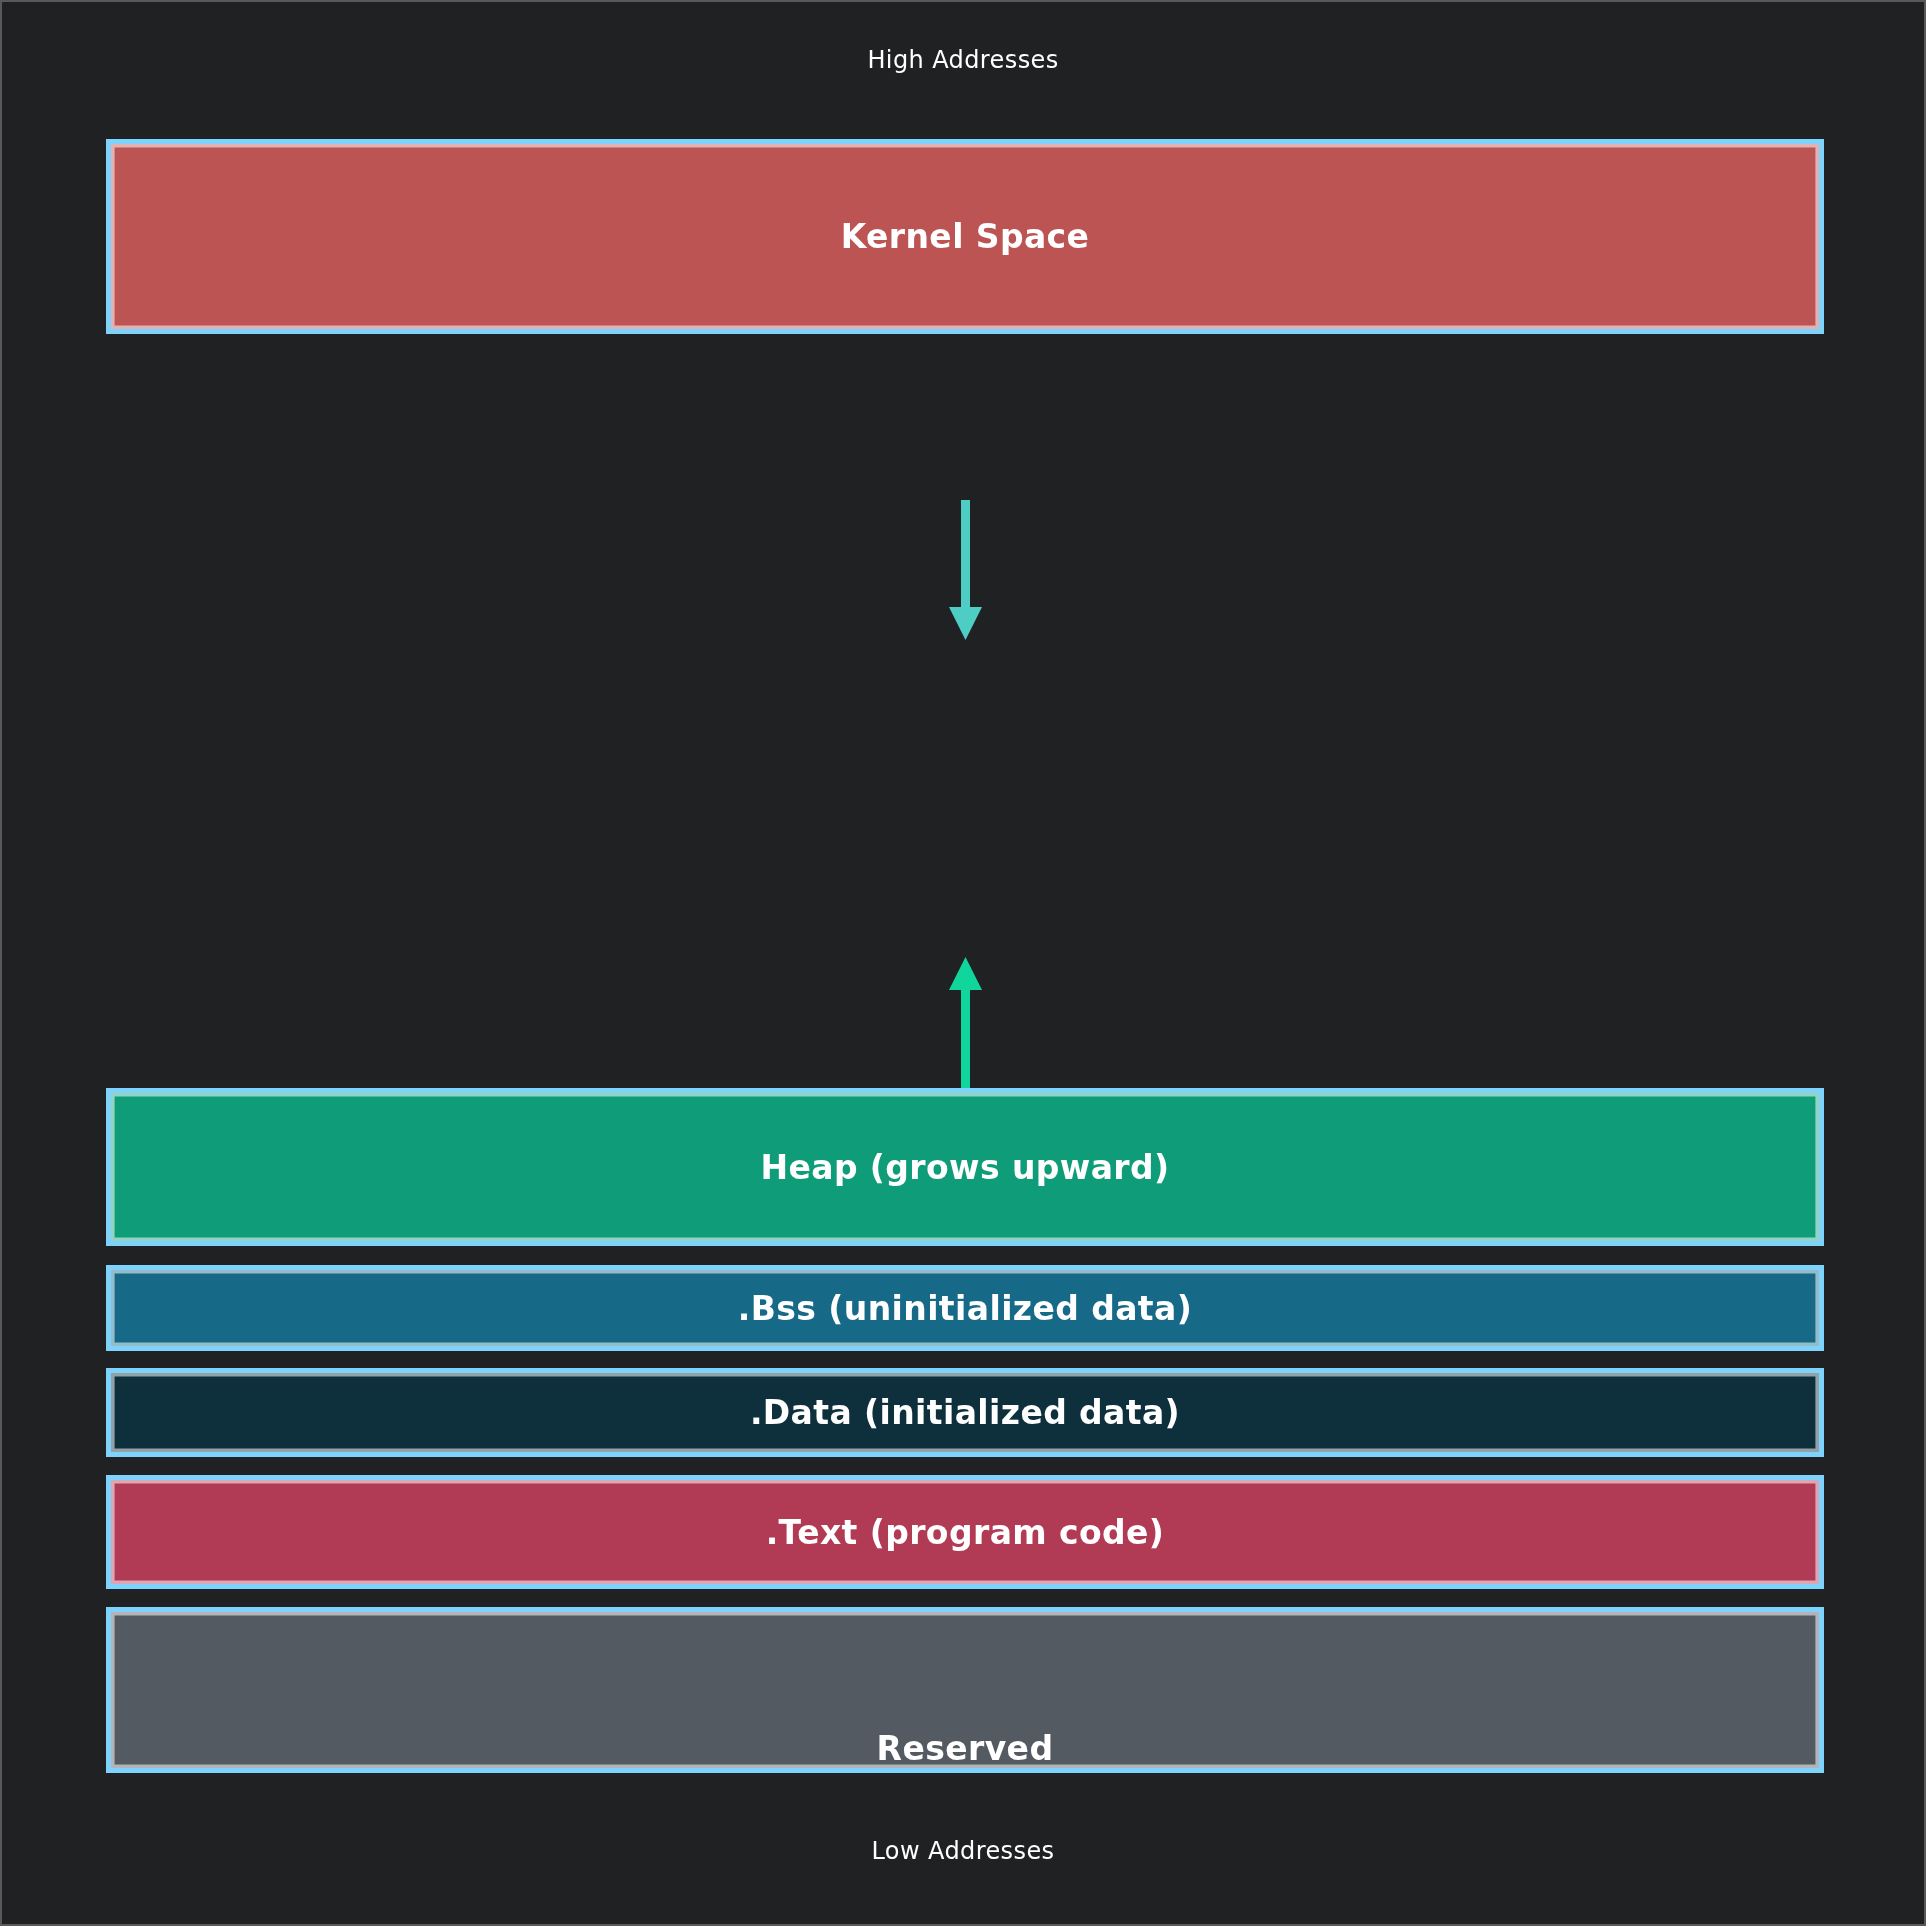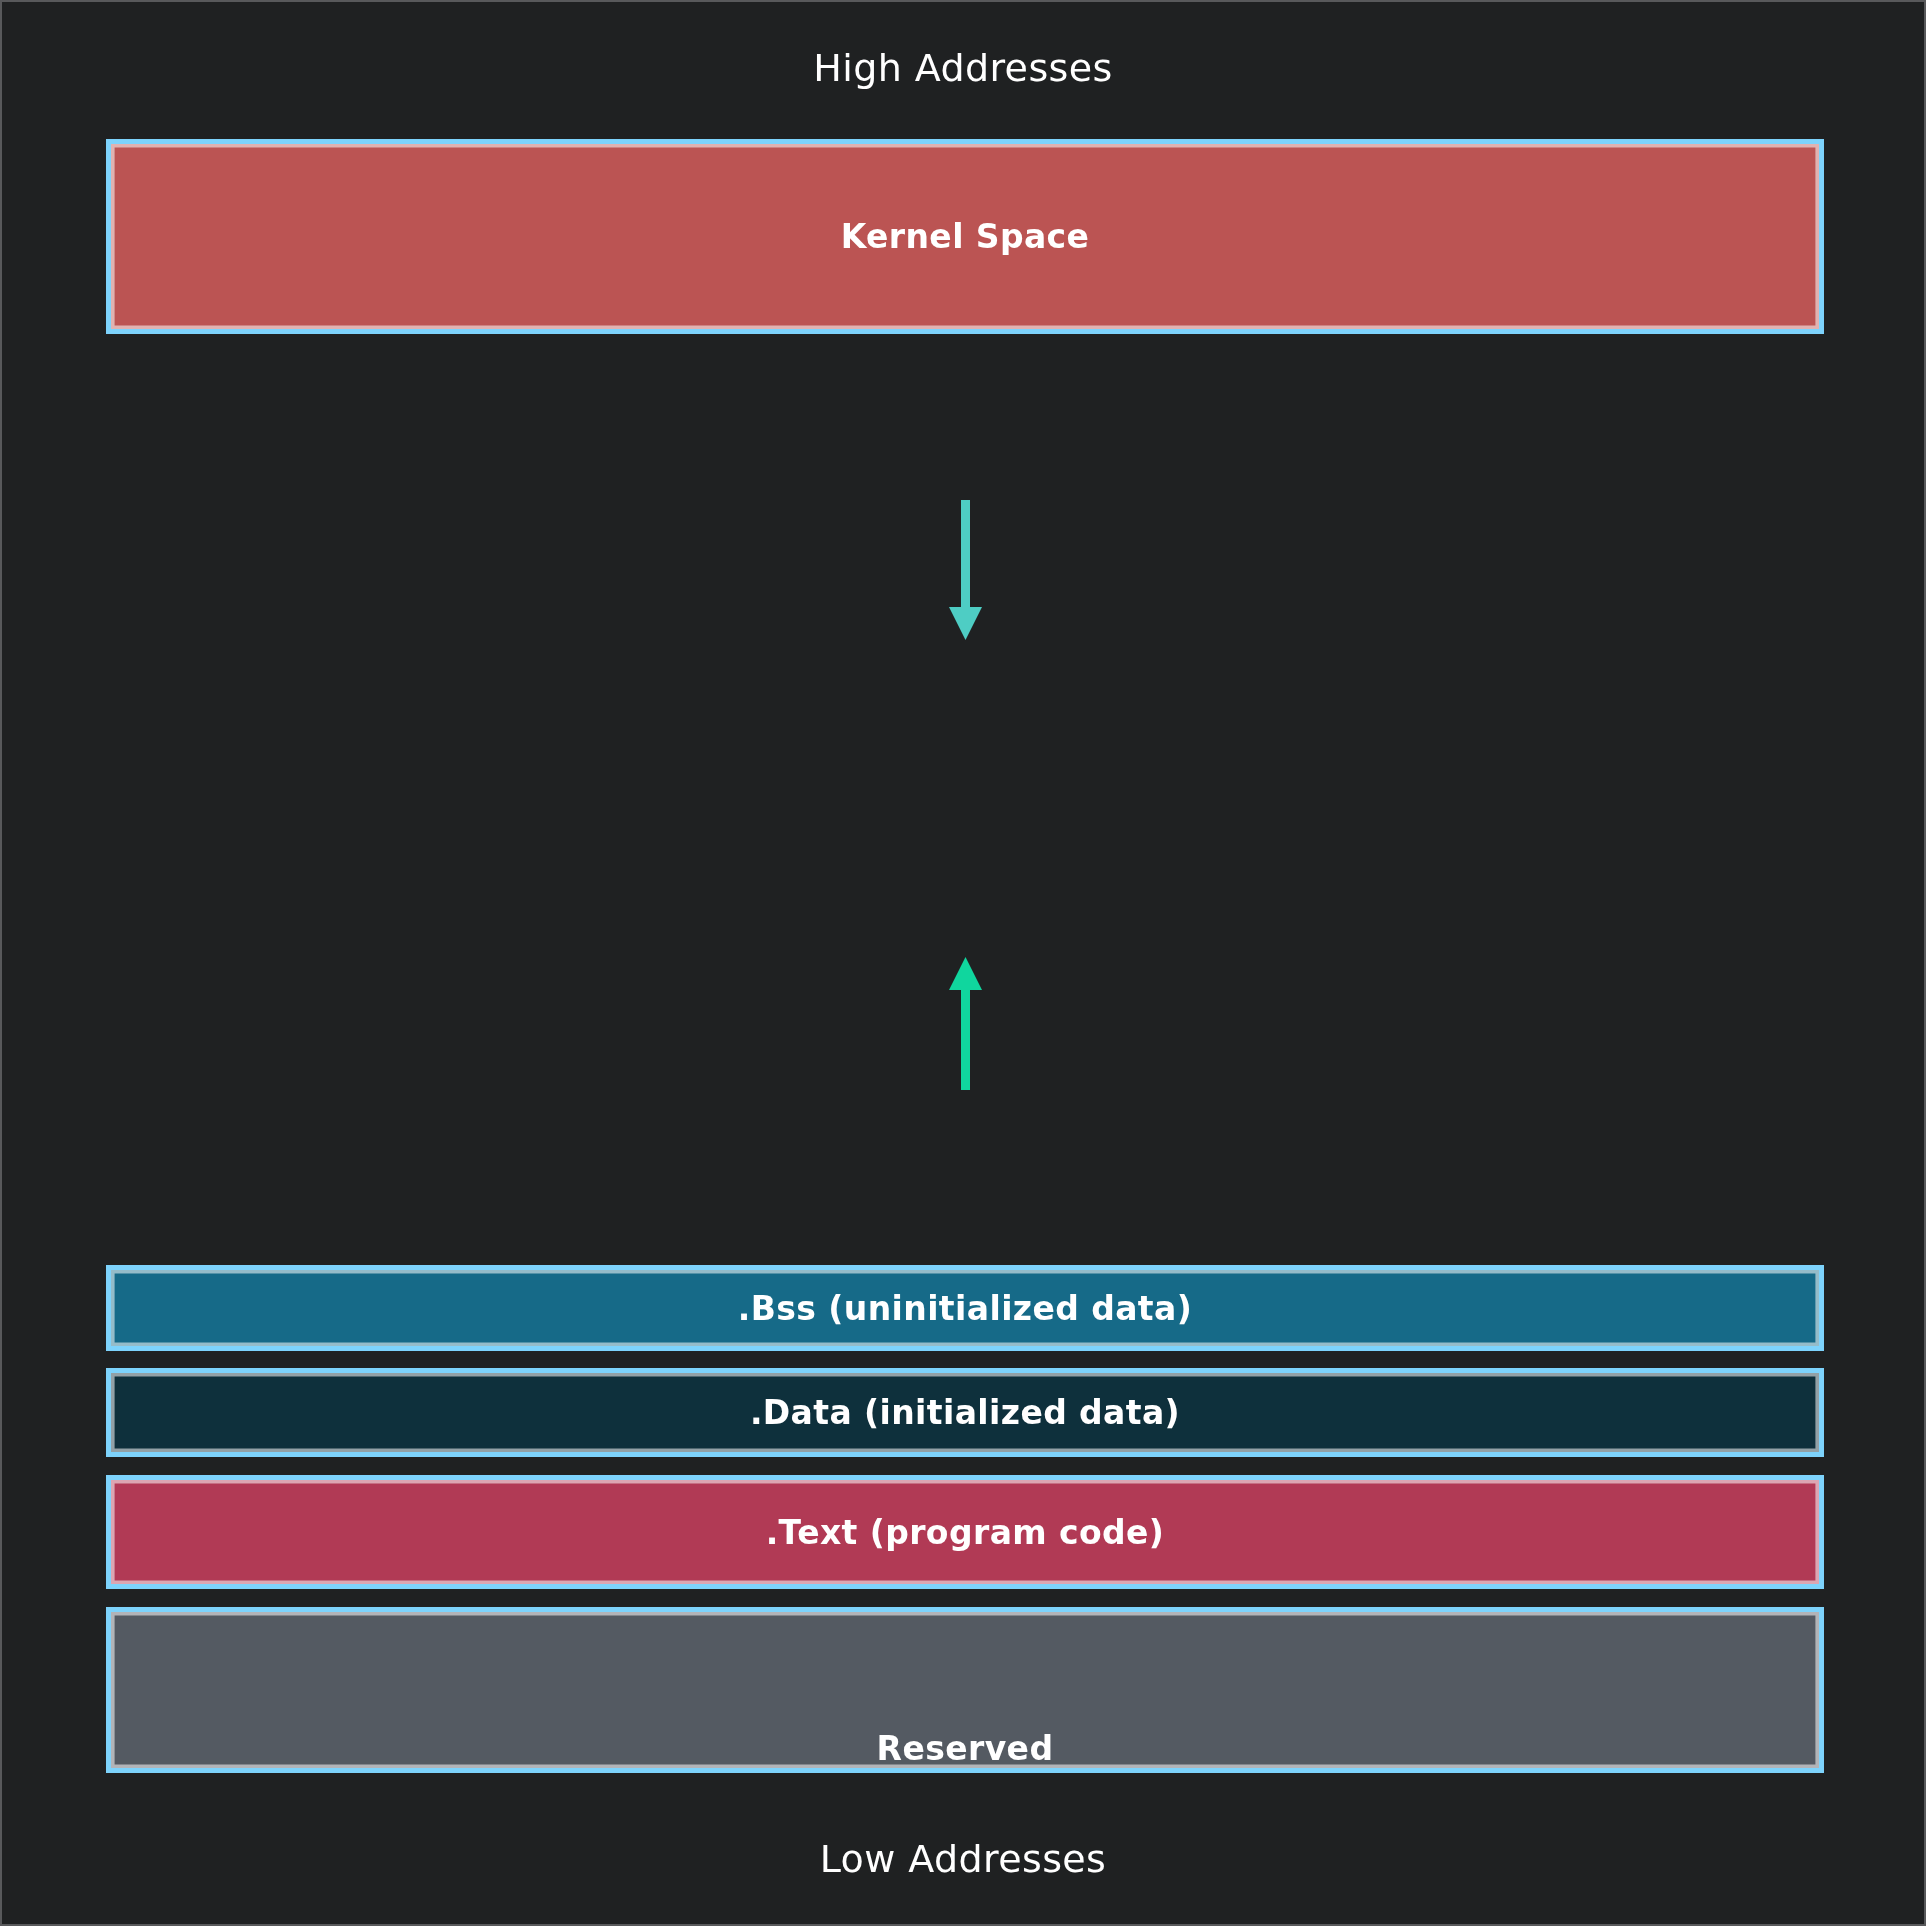--- a/index.html
+++ b/index.html
@@ -9,21 +9,21 @@
     background:#1f2122;
     border:2.1px solid #58595b;
     box-sizing:border-box;
     font-family:"DejaVu Sans","Liberation Sans",sans-serif;
     overflow:hidden;
   }
   .edge-label{
     position:absolute;left:0;width:100%;
     text-align:center;
     color:#ffffff;
-    font-size:38px;
+    font-size:24px;
     font-weight:400;
     letter-spacing:0.4px;
   }
   .seg{
     position:absolute;
     left:104px;width:1718px;
     box-sizing:border-box;
     border:5px solid #7dd3fc;
     box-shadow:inset 0 0 0 3.6px rgba(255,255,255,0.55);
     display:flex;align-items:center;justify-content:center;
@@ -71,20 +71,23 @@
   </div>
 
 
   <div class="arrow-part shaft down-shaft" style="background-color: rgb(78, 205, 196);"></div>
   <div class="arrow-part head head-down down-head" style="background-color: rgb(78, 205, 196);"></div>
 
 
   <div class="arrow-part head head-up up-head" style="background-color: rgb(16, 214, 158);"></div>
   <div class="arrow-part shaft up-shaft" style="background-color: rgb(16, 214, 158);"></div>
 
+  <div class="seg seg-heap" style="background-color: rgb(15, 157, 121);">
+    <span class="seg-label">Heap (grows upward)</span>
+  </div>
 
   <div class="seg seg-bss" style="background-color: rgb(22, 106, 136);">
     <span class="seg-label">.Bss (uninitialized data)</span>
   </div>
 
   <div class="seg seg-data" style="background-color: rgb(14, 48, 60);">
     <span class="seg-label">.Data (initialized data)</span>
   </div>
 
   <div class="seg seg-text" style="background-color: rgb(177, 58, 85);">

